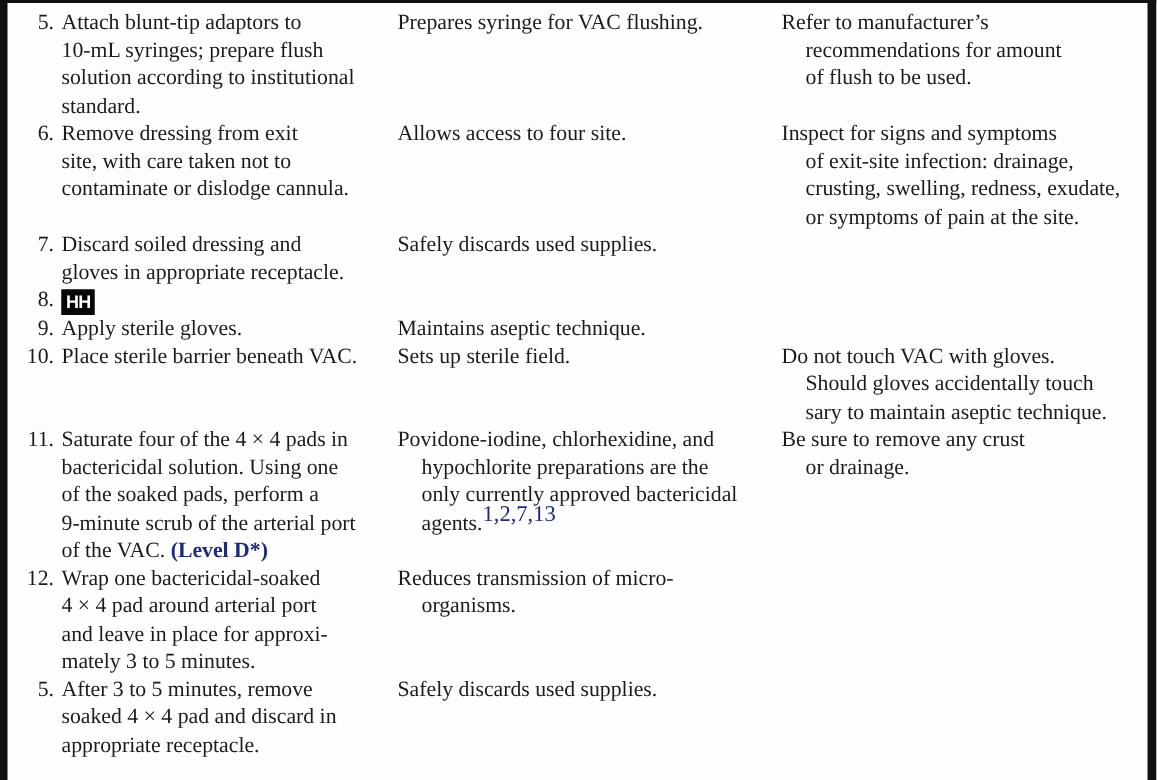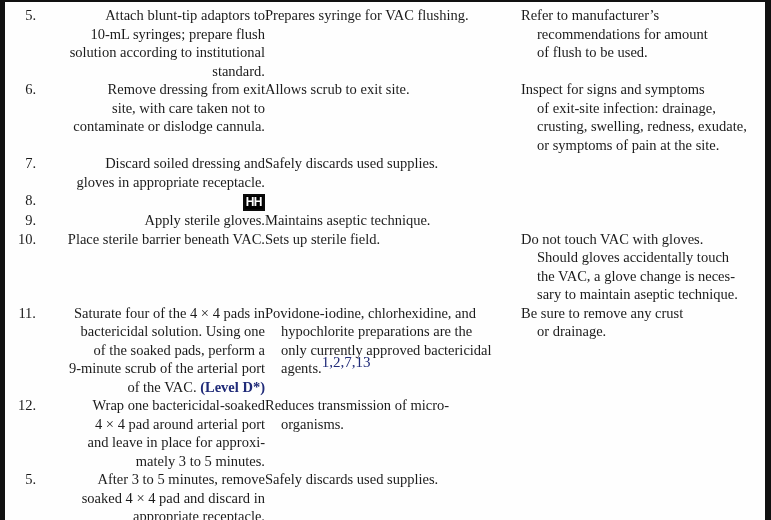--- a/index.html
+++ b/index.html
@@ -24,21 +24,21 @@
   }
   .cell{white-space:nowrap;}
   .step-cell{display:flex;align-items:flex-start;}
   .num{
     width:26px;
     margin-left:5px;
     margin-right:5px;
     flex:0 0 26px;
     text-align:right;
   }
-  .lines{flex:1 1 auto;text-align:right;}
+  .lines{flex:1 1 auto;}
   .line{white-space:nowrap;}
   .cont{padding-left:16px;}
   .level{font-weight:bold;color:#1f2a78;}
   .sup{
     vertical-align:super;
     font-size:15px;
     line-height:0;
     color:#1f2a78;
   }
   .hh{
@@ -83,21 +83,21 @@
       <div class="row">
         <div class="cell step-cell">
           <div class="num">6.</div>
           <div class="lines">
             <div class="line"><span>Remove dressing from exit</span></div>
             <div class="line"><span>site, with care taken not to</span></div>
             <div class="line"><span>contaminate or dislodge cannula.</span></div>
           </div>
         </div>
         <div class="cell">
-          <div class="line"><span>Allows scrub to exit site.</span></div>
+          <div class="line"><span>Allows access to four site.</span></div>
         </div>
         <div class="cell">
           <div class="line"><span>Inspect for signs and symptoms</span></div>
           <div class="line cont"><span>of exit-site infection: drainage,</span></div>
           <div class="line cont"><span>crusting, swelling, redness, exudate,</span></div>
           <div class="line cont"><span>or symptoms of pain at the site.</span></div>
         </div>
       </div>
       <div class="row">
         <div class="cell step-cell">
@@ -140,21 +140,20 @@
           <div class="lines">
             <div class="line"><span>Place sterile barrier beneath VAC.</span></div>
           </div>
         </div>
         <div class="cell">
           <div class="line"><span>Sets up sterile field.</span></div>
         </div>
         <div class="cell">
           <div class="line"><span>Do not touch VAC with gloves.</span></div>
           <div class="line cont"><span>Should gloves accidentally touch</span></div>
-          <div class="line cont"><span>the VAC, a glove change is neces-</span></div>
           <div class="line cont"><span>sary to maintain aseptic technique.</span></div>
         </div>
       </div>
       <div class="row">
         <div class="cell step-cell">
           <div class="num">11.</div>
           <div class="lines">
             <div class="line"><span>Saturate four of the 4 × 4 pads in</span></div>
             <div class="line"><span>bactericidal solution. Using one</span></div>
             <div class="line"><span>of the soaked pads, perform a</span></div>

